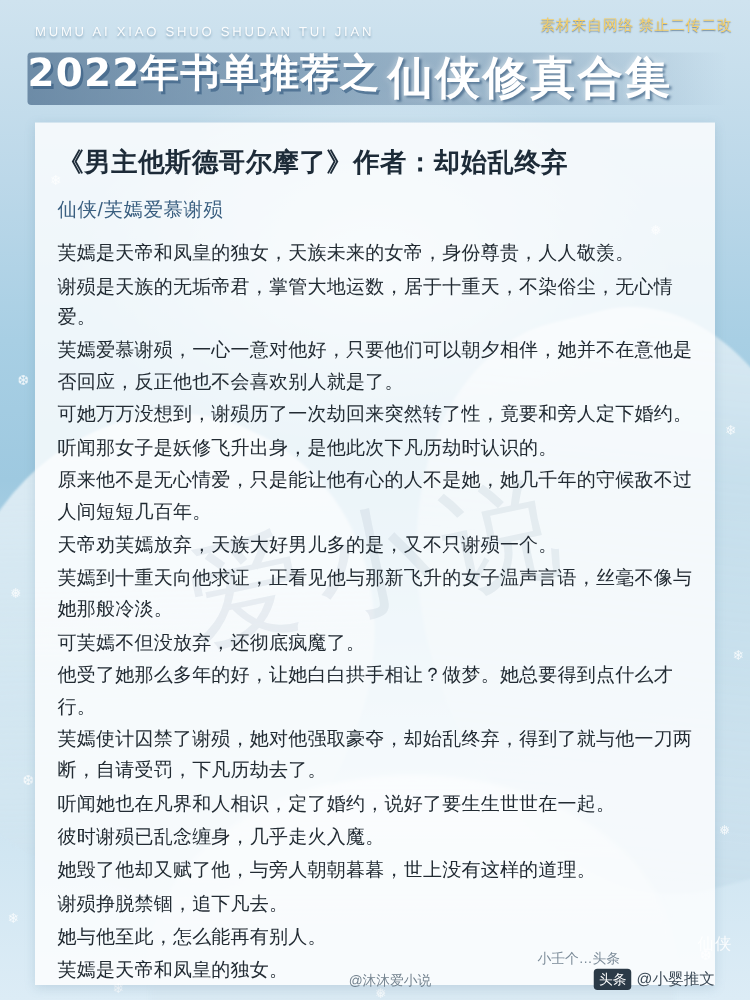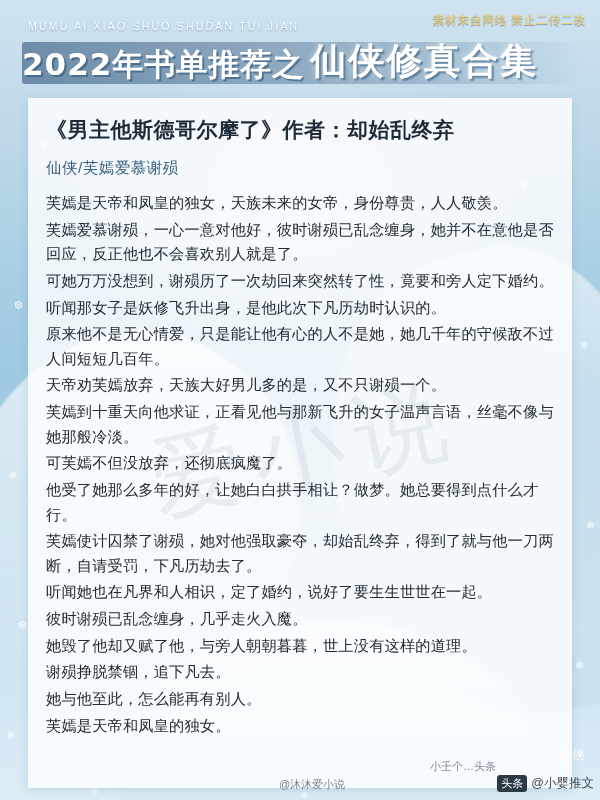--- a/index.html
+++ b/index.html
@@ -97,21 +97,21 @@
     letter-spacing: 0.5px;
     text-shadow: 0 1px 1px rgba(40,70,100,0.6);
   }
   .title-bar {
     position: absolute;
     left: 22px;
     top: 38px;
     right: 18px;
     height: 48px;
     display: flex;
-    align-items: flex-end;
+    align-items: flex-start;
   }
   .title-bar::before {
     content: "";
     position: absolute;
     left: 0;
     right: 0;
     top: 4px;
     bottom: 2px;
     background: linear-gradient(90deg, rgba(36,72,110,0.55), rgba(36,72,110,0.25) 70%, rgba(36,72,110,0));
     border-radius: 3px;
@@ -203,21 +203,21 @@
     left: 50%;
     transform: translateX(-50%);
     bottom: 6px;
     font-size: 11px;
     color: #5d6e7c;
     opacity: 0.85;
     margin-left: 12px;
   }
   .footer-right {
     position: absolute;
-    right: 6px;
+    right: 28px;
     bottom: 6px;
     font-size: 12.5px;
     color: #3c4a57;
     text-align: right;
   }
   .footer-right .badge {
     display: inline-block;
     background: #2b3a47;
     color: #fff;
     border-radius: 3px;
@@ -275,21 +275,22 @@
   </div>
 
   <div class="card">
     <div class="watermark">爱小说</div>
 
     <div class="book-title">《男主他斯德哥尔摩了》作者：却始乱终弃</div>
     <div class="tags">仙侠/芙嫣爱慕谢殒</div>
 
     <div class="body-text">
       <p class="para">芙嫣是天帝和凤皇的独女，天族未来的女帝，身份尊贵，人人敬羡。</p>
-      <p class="para">芙嫣爱慕谢殒，一心一意对他好，彼时谢殒已乱念缠身，她并不在意他是否回应，反正他也不会喜欢别人就是了。</p>
+      <p class="para">谢殒是天族的无垢帝君，掌管大地运数，居于十重天，不染俗尘，无心情爱。</p>
+      <p class="para">芙嫣爱慕谢殒，一心一意对他好，只要他们可以朝夕相伴，她并不在意他是否回应，反正他也不会喜欢别人就是了。</p>
       <p class="para">可她万万没想到，谢殒历了一次劫回来突然转了性，竟要和旁人定下婚约。</p>
       <p class="para">听闻那女子是妖修飞升出身，是他此次下凡历劫时认识的。</p>
       <p class="para">原来他不是无心情爱，只是能让他有心的人不是她，她几千年的守候敌不过人间短短几百年。</p>
       <p class="para">天帝劝芙嫣放弃，天族大好男儿多的是，又不只谢殒一个。</p>
       <p class="para">芙嫣到十重天向他求证，正看见他与那新飞升的女子温声言语，丝毫不像与她那般冷淡。</p>
       <p class="para">可芙嫣不但没放弃，还彻底疯魔了。</p>
       <p class="para">他受了她那么多年的好，让她白白拱手相让？做梦。她总要得到点什么才行。</p>
       <p class="para">芙嫣使计囚禁了谢殒，她对他强取豪夺，却始乱终弃，得到了就与他一刀两断，自请受罚，下凡历劫去了。</p>
       <p class="para">听闻她也在凡界和人相识，定了婚约，说好了要生生世世在一起。</p>
       <p class="para">彼时谢殒已乱念缠身，几乎走火入魔。</p>

